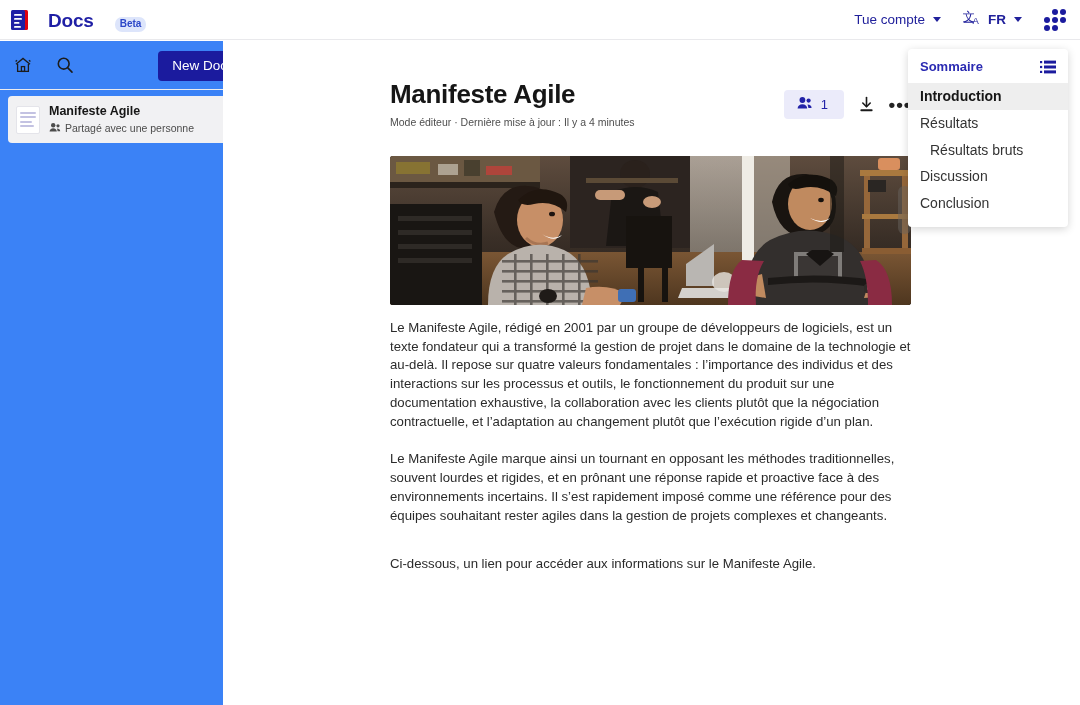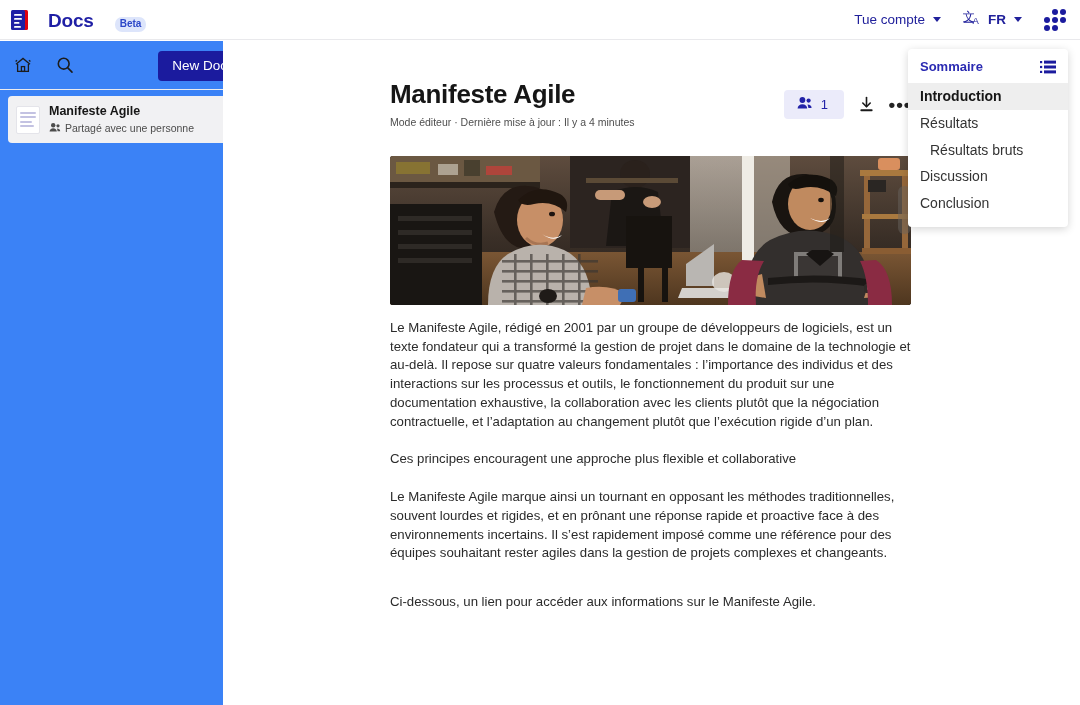--- a/index.html
+++ b/index.html
@@ -546,21 +546,20 @@
       <rect x="488" y="2" width="22" height="12" rx="3" fill="#d98f5e"></rect>
       <rect x="478" y="24" width="18" height="12" fill="#2a2623"></rect>
 
       <rect x="440" y="0" width="14" height="96" fill="#1a1714" opacity="0.5"></rect>
       <rect x="508" y="30" width="13" height="48" rx="6" fill="#6b6561" opacity="0.45"></rect>
     </svg>
   </div>
 
   <div class="doc-body">
     <p>Le Manifeste Agile, rédigé en 2001 par un groupe de développeurs de logiciels, est un texte fondateur qui a transformé la gestion de projet dans le domaine de la technologie et au-delà. Il repose sur quatre valeurs fondamentales : l’importance des individus et des interactions sur les processus et outils, le fonctionnement du produit sur une documentation exhaustive, la collaboration avec les clients plutôt que la négociation contractuelle, et l’adaptation au changement plutôt que l’exécution rigide d’un plan.</p>
-    <p>Ces principes encouragent une approche plus flexible et collaborative</p>
     <p>Le Manifeste Agile marque ainsi un tournant en opposant les méthodes traditionnelles, souvent lourdes et rigides, et en prônant une réponse rapide et proactive face à des environnements incertains. Il s’est rapidement imposé comme une référence pour des équipes souhaitant rester agiles dans la gestion de projets complexes et changeants.</p>
     <p>Ci-dessous, un lien pour accéder aux informations sur le Manifeste Agile.</p>
   </div>
 </div>
 
 <div class="toc">
   <div class="toc-head">
     <span class="toc-title">Sommaire</span>
     <span class="toc-list-icon">
       <svg width="16" height="14" viewBox="0 0 16 14" fill="#1b1b9e">

